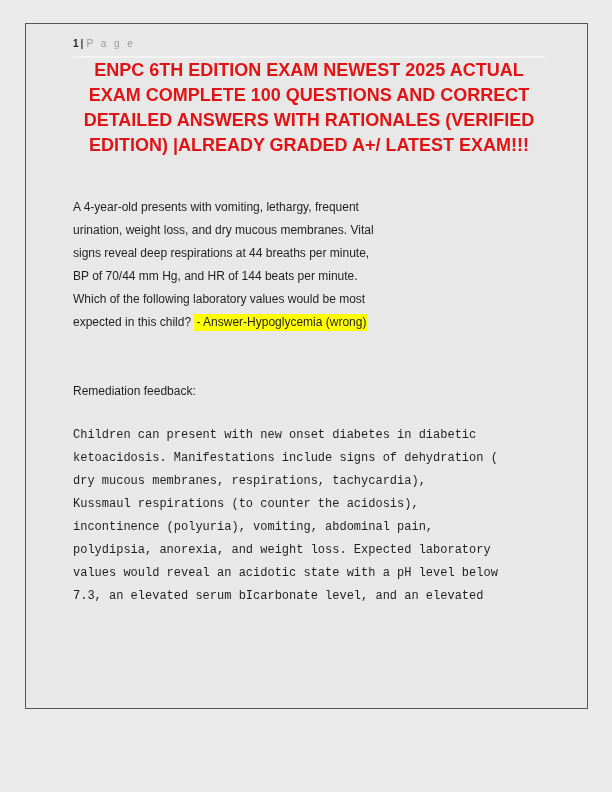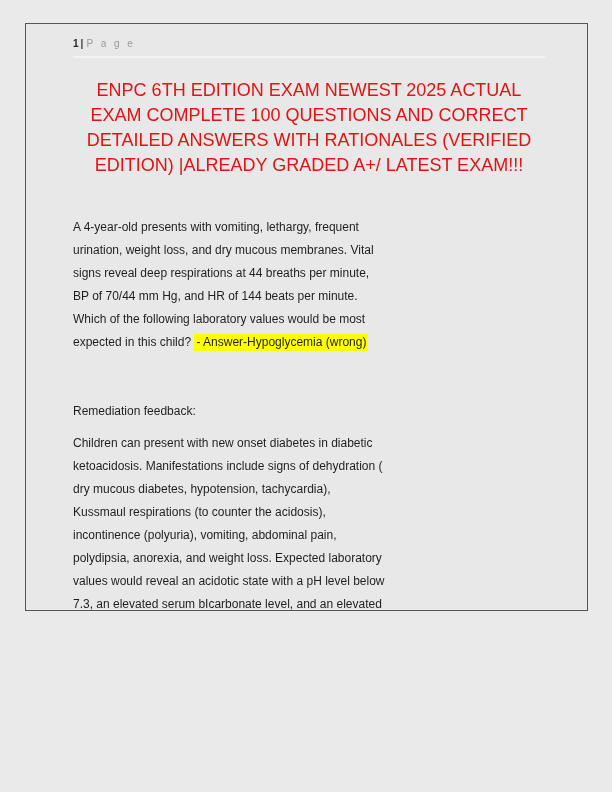--- a/index.html
+++ b/index.html
@@ -23,21 +23,21 @@
     width: 612px;
     height: 792px;
     background: var(--canvas-bg);
     overflow: hidden;
   }
   .page {
     position: absolute;
     left: 25px;
     top: 23px;
     width: 563px;
-    height: 588px;
+    height: 686px;
     background: var(--page-bg);
     border: 1.5px solid var(--page-border);
     padding: 14px 42px 0 47px;
   }
   .page-header {
     font-size: 10px;
     line-height: 12px;
     padding-bottom: 6px;
     border-bottom: 2px solid var(--header-rule);
     color: var(--header-label);
@@ -49,37 +49,36 @@
   .pg-sep {
     color: #3a3a3a;
     margin: 0 3px 0 2px;
     font-weight: bold;
   }
   .pg-label {
     letter-spacing: 2.5px;
     color: var(--header-label);
   }
   .title {
-    margin-top: 20px;
     text-align: center;
     font-size: 18px;
-    font-weight: normal;
+    font-weight: bold;
     line-height: 25px;
     color: var(--title-red);
   }
   .title .line { white-space: nowrap; }
   .body-text {
     color: var(--body-text);
     font-size: 12px;
     line-height: 23px;
   }
   .line { white-space: nowrap; }
   .question { margin-top: 38px; }
   .remediation-heading { margin-top: 46px; }
-  .remediation-para { margin-top: 9px; }
+  .remediation-para { margin-top: 21px; font-family: Liberation Mono, monospace; }
   .highlight {
     background: var(--highlight-yellow);
     padding: 1px 2px 2px 2px;
   }
 </style>
 </head>
 <body>
 
 <div class="canvas">
   <div class="page">
@@ -104,21 +103,21 @@
           <div class="line">Which of the following laboratory values would be most</div>
         </div>
       <div class="line"><span>expected in this child? </span><span class="highlight">- Answer-Hypoglycemia (wrong)</span></div>
     </div>
 
     <div class="body-text line remediation-heading">Remediation feedback:</div>
 
     <div class="body-text remediation-para">
         <div class="line">Children can present with new onset diabetes in diabetic</div>
         <div class="line">ketoacidosis. Manifestations include signs of dehydration (</div>
-        <div class="line">dry mucous diabetes, hypotension, tachycardia),</div>
+        <div class="line">dry mucous membranes, respirations, tachycardia),</div>
         <div class="line">Kussmaul respirations (to counter the acidosis),</div>
         <div class="line">incontinence (polyuria), vomiting, abdominal pain,</div>
         <div class="line">polydipsia, anorexia, and weight loss. Expected laboratory</div>
         <div class="line">values would reveal an acidotic state with a pH level below</div>
         <div class="line">7.3, an elevated serum bIcarbonate level, and an elevated</div>
       </div>
 
   </div>
 </div>
 

